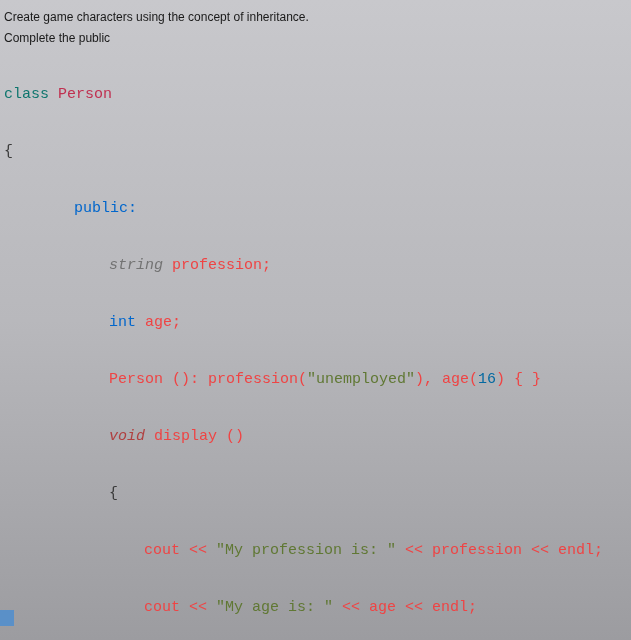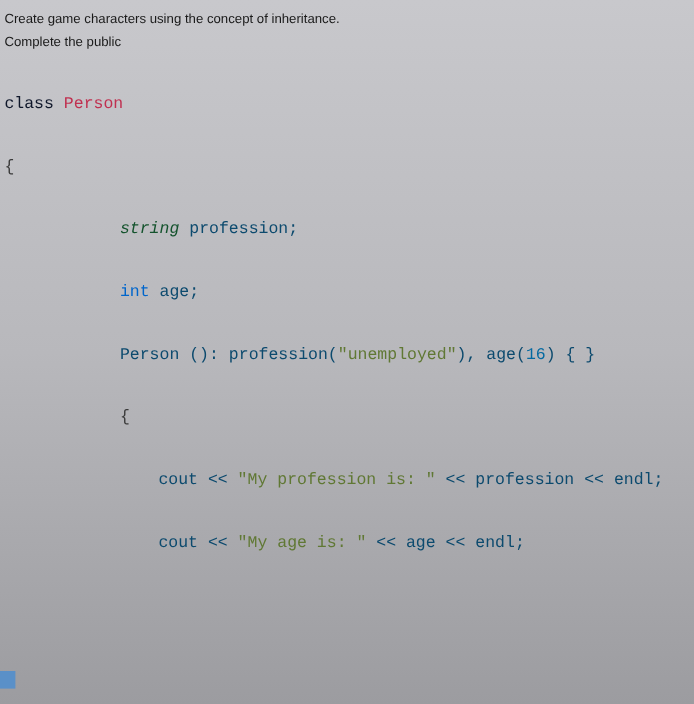--- a/index.html
+++ b/index.html
@@ -23,27 +23,27 @@
       line-height: 1.6;
       margin-bottom: 2px;
     }
     .code-area {
       font-family: 'Consolas', 'Courier New', monospace;
       font-size: 15px;
       line-height: 1.9;
       margin-top: 4px;
       white-space: pre;
     }
-    .kw-class { color: #0f172a; }
+    .kw-class { color: #0f766e; }
     .kw-type { color: #c03050; }
     .kw-access { color: #0066cc; }
     .kw-int { color: #0066cc; text-align: center; }
-    .kw-string { color: #14532d; font-style: italic; }
+    .kw-string { color: #737373; font-style: italic; }
     .kw-void { color: #b04040; font-style: italic; }
-    .kw-text { color: #0c4a6e; }
+    .kw-text { color: #ef4444; }
     .kw-str { color: #607834; }
     .kw-num { color: #0369a1; }
     .kw-brace { color: #3a3a3a; }
     .indent1 { padding-left: 70px; display: block; }
     .indent2 { padding-left: 105px; display: block; }
     .indent3 { padding-left: 140px; display: block; }
     .line { display: block; }
     .sidebar-marker {
       position: absolute;
       left: 0;
@@ -55,23 +55,25 @@
   </style>
 </head>
 <body>
 
 <div class="instruction">Create game characters using the concept of inheritance.</div>
 <div class="instruction">Complete the public</div>
 
 <div class="code-area">
 <span class="line"><span class="kw-class">class</span> <span class="kw-type">Person</span></span>
 <span class="line"><span class="kw-brace">{</span></span>
+<span class="indent1"><span class="kw-access">public:</span></span>
 <span class="indent2"><span class="kw-string">string</span> <span class="kw-text">profession;</span></span>
 <span class="indent2"><span class="kw-int">int</span> <span class="kw-text">age;</span></span>
 <span class="indent2"><span class="kw-text">Person </span><span class="kw-text">(): profession(</span><span class="kw-str">"unemployed"</span><span class="kw-text">), age(</span><span class="kw-num">16</span><span class="kw-text">) { }</span></span>
+<span class="indent2"><span class="kw-void">void</span> <span class="kw-text">display ()</span></span>
 <span class="indent2"><span class="kw-brace">{</span></span>
 <span class="indent3"><span class="kw-text">cout &lt;&lt; </span><span class="kw-str">"My profession is: "</span><span class="kw-text"> &lt;&lt; profession &lt;&lt; endl;</span></span>
 <span class="indent3"><span class="kw-text">cout &lt;&lt; </span><span class="kw-str">"My age is: "</span><span class="kw-text"> &lt;&lt; age &lt;&lt; endl;</span></span>
 
 
 
 
 
 
 

